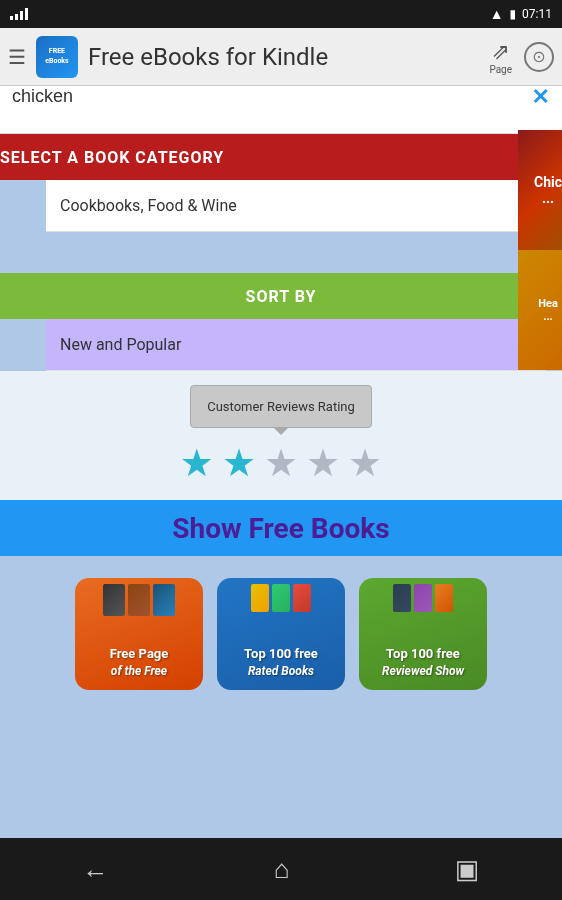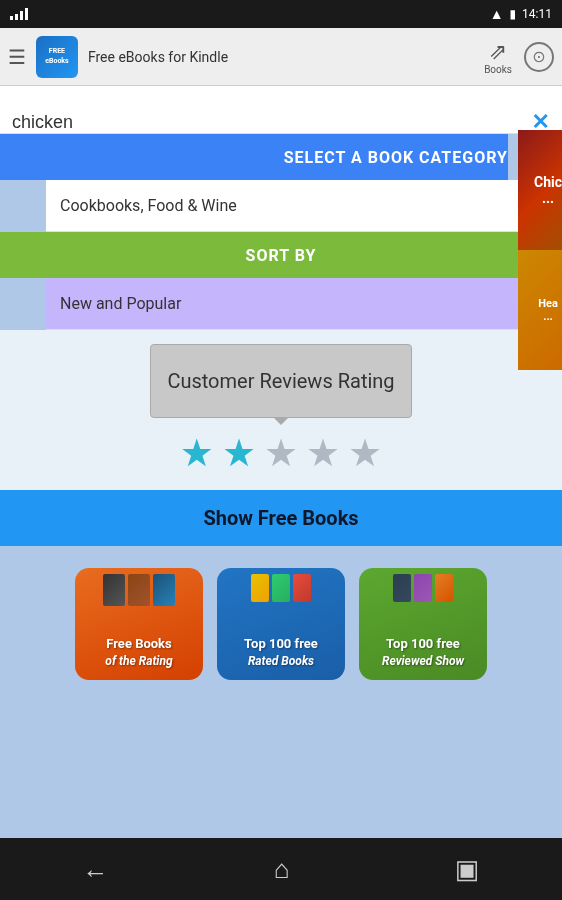--- a/index.html
+++ b/index.html
@@ -72,21 +72,21 @@
       margin-right: 10px;
       flex-shrink: 0;
       color: white;
       font-size: 8px;
       text-align: center;
       font-weight: bold;
       padding: 3px;
     }
     .app-title {
       flex: 1;
-      font-size: 14px;
+      font-size: 24px;
       color: #333;
       font-weight: normal;
     }
     .app-bar-actions {
       display: flex;
       gap: 12px;
       align-items: center;
     }
     .page-icon-btn {
       display: flex;
@@ -114,47 +114,47 @@
       font-size: 16px;
       cursor: pointer;
     }
 
     
     .search-bar {
       width: 562px;
       height: 48px;
       background: white;
       display: flex;
-      align-items: flex-end;
+      align-items: flex-start;
       padding: 0 12px;
       border-bottom: 1px solid #ddd;
     }
     .search-input {
       flex: 1;
       border: none;
       outline: none;
       font-size: 18px;
       color: #333;
     }
     .clear-btn {
       color: #2196F3;
       font-size: 22px;
       cursor: pointer;
       font-weight: bold;
       line-height: 1;
     }
 
     
     .category-header {
-      width: 508px;
+      width: 562px;
       height: 46px;
-      background: #3b82f6;
-      display: flex;
-      align-items: center;
-      justify-content: flex-end;
+      background: #b91c1c;
+      display: flex;
+      align-items: center;
+      justify-content: flex-start;
     }
     .category-title {
       color: white;
       font-size: 16px;
       font-weight: bold;
       letter-spacing: 1px;
     }
 
     
     .category-row {
@@ -189,20 +189,21 @@
     }
 
     
     .sort-header {
       width: 562px;
       height: 46px;
       background: #7cba3c;
       display: flex;
       align-items: center;
       justify-content: center;
+      margin-top: 41px;
     }
     .sort-title {
       color: white;
       font-size: 16px;
       font-weight: bold;
       letter-spacing: 1px;
     }
 
     
     .sort-row {
@@ -227,22 +228,22 @@
       padding: 14px 0 18px 0;
       display: flex;
       flex-direction: column;
       align-items: center;
       gap: 10px;
     }
     .rating-tooltip {
       background: #c8c8c8;
       border: 1px solid #aaa;
       border-radius: 4px;
-      padding: 24px 16px;
-      font-size: 20px;
+      padding: 13px 16px;
+      font-size: 13px;
       color: #333;
       position: relative;
     }
     .rating-tooltip::after {
       content: '';
       position: absolute;
       bottom: -8px;
       left: 50%;
       transform: translateX(-50%);
       border-left: 8px solid transparent;
@@ -270,22 +271,22 @@
     .show-books-btn {
       width: 562px;
       height: 56px;
       background: #2196F3;
       display: flex;
       align-items: center;
       justify-content: center;
       cursor: pointer;
     }
     .show-books-text {
-      color: #0f172a;
-      font-size: 20px;
+      color: #4c1d95;
+      font-size: 28px;
       font-weight: bold;
     }
 
     
     .bottom-section {
       width: 562px;
       background: #b0c8e8;
       padding: 22px 0 16px 0;
       display: flex;
       justify-content: center;
@@ -429,34 +430,34 @@
     <div class="bar-icon">
       <span style="height:4px"></span>
       <span style="height:6px"></span>
       <span style="height:9px"></span>
       <span style="height:12px"></span>
     </div>
   </div>
   <div class="status-bar-right">
     <span class="wifi-icon">▲</span>
     <span>▮</span>
-    <span>14:11</span>
+    <span>07:11</span>
   </div>
 </div>
 
 <div class="app-bar">
   <span class="hamburger-icon">☰</span>
   <div class="app-logo">
     <span style="font-size:7px; line-height:1.3; color:white; font-weight:bold;">FREE<br>eBooks</span>
   </div>
   <span class="app-title">Free eBooks for Kindle</span>
   <div class="app-bar-actions">
     <div class="page-icon-btn">
       <span class="page-arrow">⇗</span>
-      <span class="page-label">Books</span>
+      <span class="page-label">Page</span>
     </div>
     <div class="circle-icon">
       <span>⊙</span>
     </div>
   </div>
 </div>
 
 <div class="search-bar">
   <input class="search-input" type="text" value="chicken" style="">
   <span class="clear-btn">✕</span>
@@ -507,22 +508,22 @@
 
 <div class="bottom-section">
 
   <div class="book-tile tile-orange">
     <div class="tile-book-covers">
       <div class="mini-book mini-book-1"></div>
       <div class="mini-book mini-book-2"></div>
       <div class="mini-book mini-book-3"></div>
     </div>
     <div class="tile-label">
-      <span>Free Books</span><br>
-      <span class="sub">of the Rating</span>
+      <span>Free Page</span><br>
+      <span class="sub">of the Free</span>
     </div>
   </div>
 
   <div class="book-tile tile-blue">
     <div class="tile-book-covers">
       <div class="mini-book" style="background: linear-gradient(135deg, #e8c200, #f0a000); width:18px; height:28px;"></div>
       <div class="mini-book" style="background: linear-gradient(135deg, #2ecc71, #27ae60); width:18px; height:28px;"></div>
       <div class="mini-book" style="background: linear-gradient(135deg, #e74c3c, #c0392b); width:18px; height:28px;"></div>
     </div>
     <div class="tile-label">

